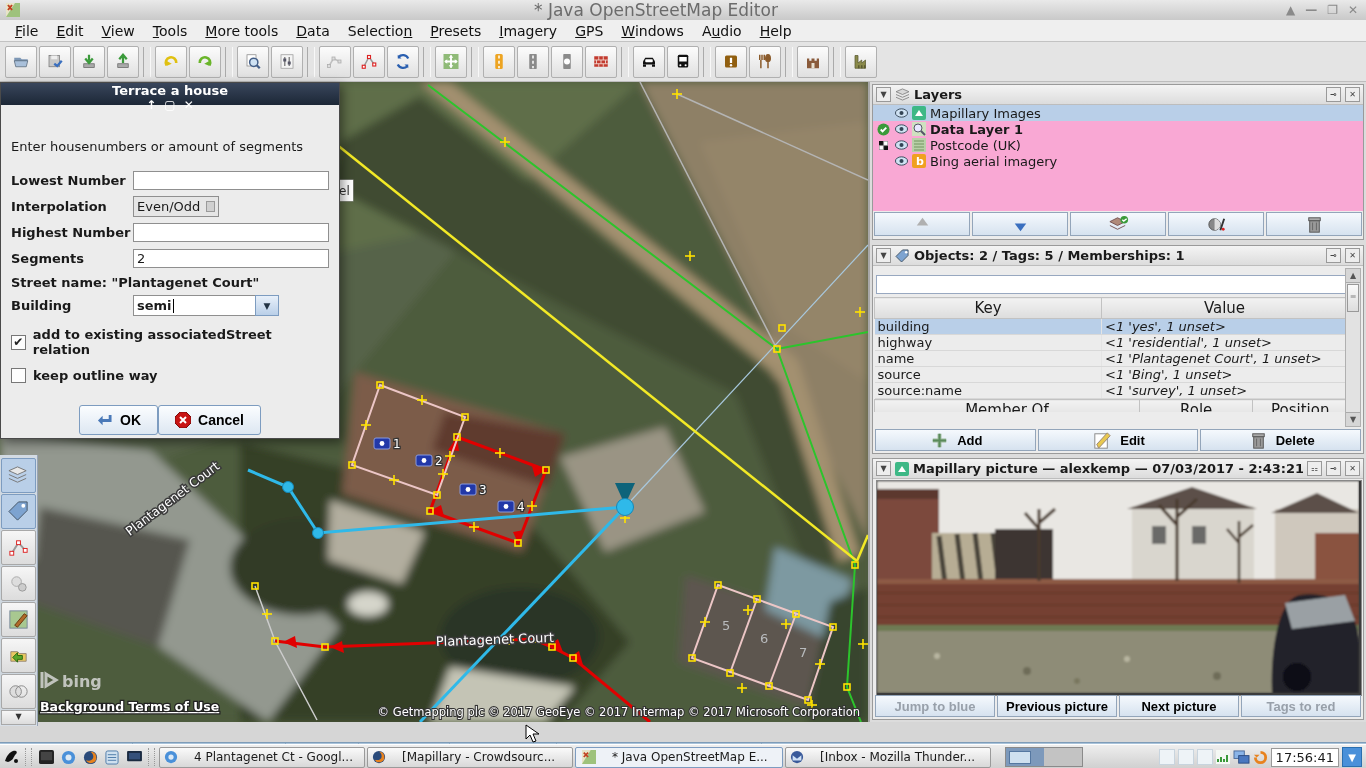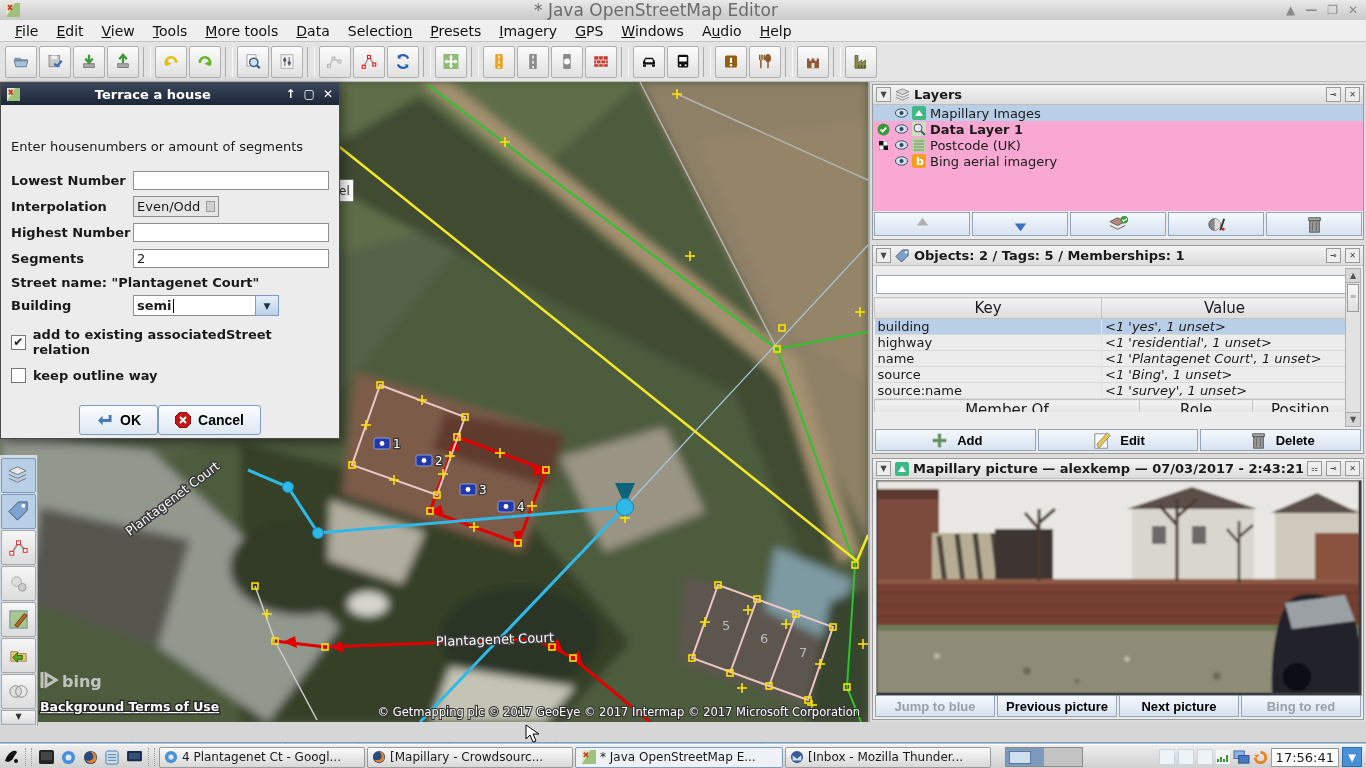--- a/index.html
+++ b/index.html
@@ -29,21 +29,21 @@
     border-right:1px solid #98a4b4;padding-top:2px;}
   .sbtn{width:33px;height:33px;margin:1px auto;background:linear-gradient(#f6f6f6,#dcdcdc);
     border:1px solid #a8a8a8;border-radius:2px;display:flex;align-items:center;justify-content:center;}
   .sbtn.on{background:#b9cfe8;border-color:#7d9cc0;}
   .sbexp{width:33px;height:13px;margin:1px auto;background:linear-gradient(#f6f6f6,#dcdcdc);
     border:1px solid #a8a8a8;text-align:center;font-size:8px;line-height:11px;color:#333}
   
   #dialog{position:absolute;left:0;top:82px;width:340px;height:357px;background:#ececec;
     border:1px solid #4a4a4a;box-shadow:3px 4px 10px rgba(0,0,0,.45);box-sizing:border-box;}
   #dtitle{height:22px;background:linear-gradient(#39465c,#1c2736);color:#fff;display:flex;
-    align-items:center;padding:0 6px;font-weight:bold;font-size:13px;}
+    align-items:center;padding:0 6px;font-weight:bold;font-size:13px;flex-direction:column;}
   #dtitle .dtext{flex:1;text-align:center;}
   #dtitle .dctl{display:flex;gap:8px;font-size:12px;}
   #dbody{padding:10px 10px 0 10px;font-size:13px;}
   .dinfo{margin:24px 0 16px 0;}
   .drow{display:flex;align-items:center;margin:5px 0;height:21px;}
   .dlabel{width:122px;font-weight:bold;}
   .dinput{flex:1;height:17px;background:#fff;border:1px solid #8f8f8f;padding:0 3px;font-size:13px;
     font-family:"DejaVu Sans",sans-serif;display:flex;align-items:center}
   .combo-sm{width:78px;height:19px;border:1px solid #8f8f8f;background:#e6e6e6;display:flex;
     align-items:center;padding:0 3px;font-size:13px;}
@@ -98,21 +98,21 @@
     border-top:1px solid #7e9cb8;display:flex;align-items:center;font-weight:bold;font-size:13px;}
   .sseg{display:flex;align-items:center;gap:4px;padding:0 7px;height:100%;border-right:1px solid #8cabc6;white-space:nowrap}
   #smsg{flex:1;height:18px;background:#fff;border:1px solid #7d9cc0;margin:0 2px;display:flex;
     align-items:center;padding:0 4px;font-weight:normal;white-space:nowrap;overflow:hidden;}
   
   #taskbar{position:absolute;left:0;top:744px;width:1366px;height:24px;background:linear-gradient(#eee,#cfcfcf);
     border-top:1px solid #fff;display:flex;align-items:center;font-size:12px;}
   .qicon{width:20px;height:18px;margin:0 1px;display:flex;align-items:center;justify-content:center;}
   .tgrip{width:5px;height:18px;margin:0 3px;border-left:1px dotted #999;border-right:1px dotted #999;}
   .twin{width:196px;height:19px;margin:0 1px;border:1px solid #9a9a9a;border-radius:2px;
-    background:linear-gradient(#fafafa,#d8d8d8);display:flex;align-items:center;gap:4px;padding:0 4px;
+    background:linear-gradient(#fafafa,#d8d8d8);display:flex;align-items:center;gap:16px;padding:0 4px;
     white-space:nowrap;overflow:hidden;}
   .twin.active{background:#eef2f7;border-color:#7d9cc0;padding-left:6px;}
   .tray{display:flex;align-items:center;gap:3px;margin-left:auto;padding-right:4px;}
   .pager{display:flex;border:1px solid #8a8a8a;height:18px;}
   .pcell{width:38px;height:18px;background:#c3c3c3;}
   .pcell.on{background:#7d99bb;position:relative;}
   .pcell.on i{position:absolute;left:3px;top:3px;width:20px;height:11px;background:#cfe0ef;border:1px solid #5577a0;}
   .clock{background:#fff;border:1px solid #999;height:17px;display:flex;align-items:center;padding:0 4px;
     font-size:13px;}
   .traybtn{width:18px;height:18px;background:#4a90d9;border:1px solid #2a6fb0;color:#fff;display:flex;
@@ -886,21 +886,21 @@
             <path d="M395 212c-2-40 6-95 28-98 30-4 59 10 59 50v48z" fill="#23232a"></path>
             <polygon points="408,122 468,114 478,140 415,148" fill="#9aa0a4"></polygon>
             <circle cx="420" cy="196" r="14" fill="#0d0d12"></circle>
           </g>
         </svg>
       </div>
       <div class="btnrow" id="mapilbtns" style="position:absolute;bottom:1px;left:1px;right:1px">
           <button class="pbtn dis">Jump to blue</button>
           <button class="pbtn">Previous picture</button>
           <button class="pbtn">Next picture</button>
-          <button class="pbtn dis">Bing to red</button>
+          <button class="pbtn dis">Tags to red</button>
         </div>
     </div>
   </div>
 
   <div id="statusbar">
     <span class="sseg" style="width:118px">
       <svg width="15" height="15" viewBox="0 0 16 16">
           <circle cx="8" cy="8" r="6.5" fill="none" stroke="#c04028" stroke-width="1.6"></circle>
           <line x1="1.5" y1="8" x2="14.5" y2="8" stroke="#c04028" stroke-width="1.6"></line>
         </svg>

